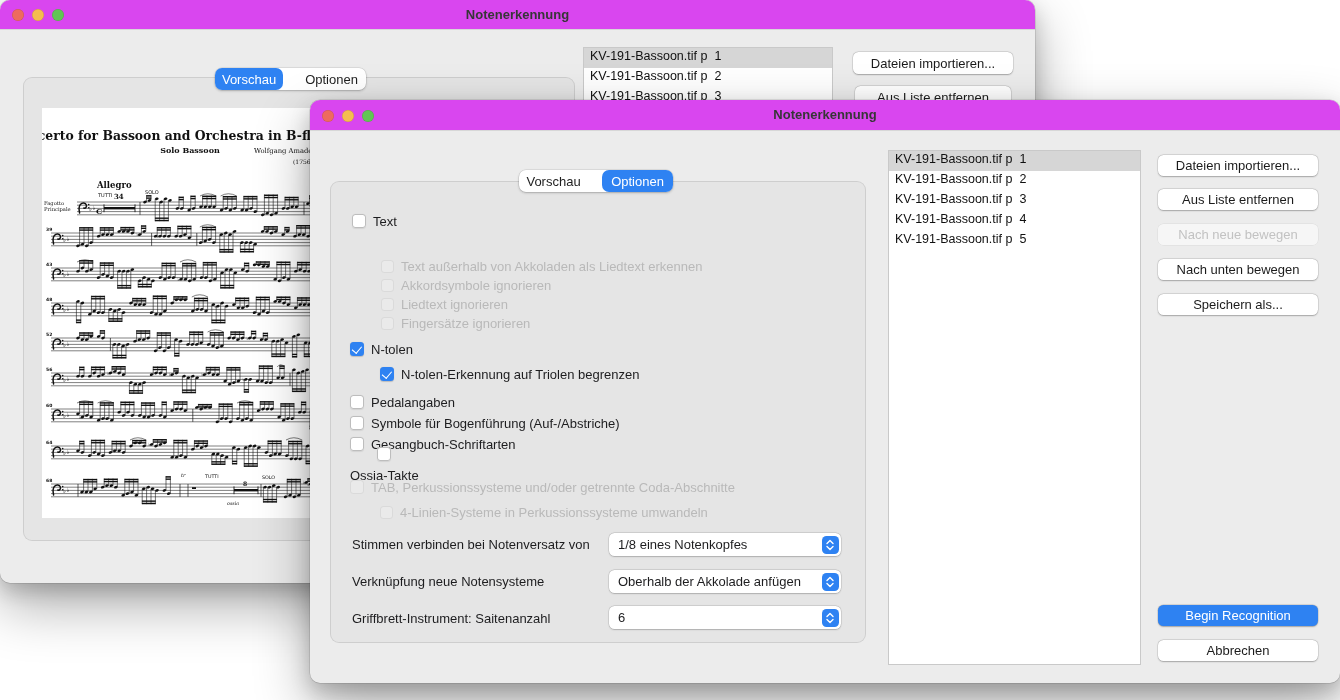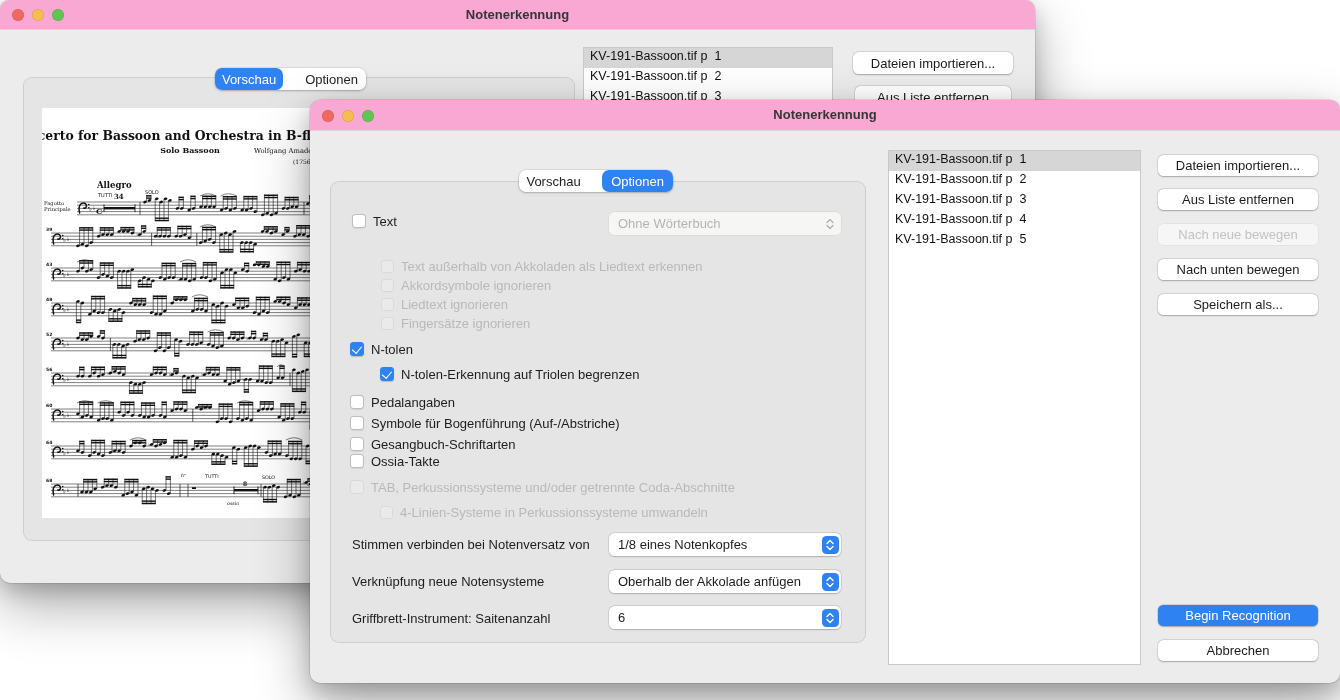--- a/index.html
+++ b/index.html
@@ -1,21 +1,21 @@
 <!DOCTYPE html>
 <html><head>
 <meta charset="utf-8">
 <style>
   *{margin:0;padding:0;box-sizing:border-box}
   html,body{width:1340px;height:700px;background:#ffffff;overflow:hidden;
     font-family:"Liberation Sans","DejaVu Sans",sans-serif;}
   :root{--blue:#2e82f2;--ink:#1d1d1f;}
   .window{position:absolute;border-radius:10px;background:#ececec;
     box-shadow:0 22px 55px rgba(0,0,0,.33),0 8px 20px rgba(0,0,0,.18),0 0 0 .5px rgba(0,0,0,.18);}
-  .titlebar{position:absolute;left:0;right:0;top:0;height:31px;background:#f9a8d4;
+  .titlebar{position:absolute;left:0;right:0;top:0;height:31px;background:#d946ef;
     border-bottom:1px solid #d7d7d7;border-radius:10px 10px 0 0;}
   .titletext{text-align:center;line-height:30px;font-size:13px;font-weight:700;color:#363636;}
   .lights{position:absolute;left:12px;top:10px;display:flex;gap:8px;}
   .light{width:12px;height:12px;border-radius:50%;box-shadow:inset 0 0 0 .5px rgba(0,0,0,.15);}
   .l-red{background:#ee6a5f}.l-yel{background:#f5bd4f}.l-grn{background:#61c554}
   .seg-ctrl{position:absolute;display:flex;background:#fff;border-radius:7px;
     box-shadow:0 0 0 .5px rgba(0,0,0,.12),0 1px 2.5px rgba(0,0,0,.22);gap:14px;}
   .seg{display:flex;align-items:center;justify-content:center;font-size:13px;color:#1e1e1e;height:100%;}
   .seg.sel{background:var(--blue);color:#fff;border-radius:7px;font-weight:400;}
   .panel{position:absolute;background:rgba(0,0,0,.028);border:1px solid rgba(0,0,0,.10);border-radius:9px;}
@@ -1318,29 +1318,20 @@
     </div>
     <div class="titletext">Notenerkennung</div>
   </div>
 
   <div class="panel" style="left:20px;top:81px;width:536px;height:462px;">
 
     <div class="cbrow st-unchecked" style="left:21px;top:32px;">
       <span class="cb"></span>
       <span class="cblabel">Text</span>
     </div>
-    <div class="dd disabled" style="left:278px;top:30px;width:232px;">
-      <span>Ohne Wörterbuch</span>
-      <span class="stepper">
-        <svg width="10" height="12" viewBox="0 0 10 12">
-            <path d="M2 4.4 L5 1.6 L8 4.4" fill="none" stroke="currentColor" stroke-width="1.4" stroke-linecap="round" stroke-linejoin="round"></path>
-            <path d="M2 7.6 L5 10.4 L8 7.6" fill="none" stroke="currentColor" stroke-width="1.4" stroke-linecap="round" stroke-linejoin="round"></path>
-          </svg>
-      </span>
-    </div>
 
     <div class="cbrow st-disabled" style="left:50px;top:77px;">
       <span class="cb" style="width:13px;height:13px;"></span>
       <span class="cblabel">Text außerhalb von Akkoladen als Liedtext erkennen</span>
     </div>
     <div class="cbrow st-disabled" style="left:50px;top:96px;">
       <span class="cb" style="width:13px;height:13px;"></span>
       <span class="cblabel">Akkordsymbole ignorieren</span>
     </div>
     <div class="cbrow st-disabled" style="left:50px;top:115px;">
@@ -1366,21 +1357,21 @@
       <span class="cblabel">Pedalangaben</span>
     </div>
     <div class="cbrow st-unchecked" style="left:19px;top:234px;">
       <span class="cb"></span>
       <span class="cblabel">Symbole für Bogenführung (Auf-/Abstriche)</span>
     </div>
     <div class="cbrow st-unchecked" style="left:19px;top:255px;">
       <span class="cb"></span>
       <span class="cblabel">Gesangbuch-Schriftarten</span>
     </div>
-    <div class="cbrow st-unchecked" style="left:19px;top:272px;">
+    <div class="cbrow st-unchecked" style="left:19px;top:265px;flex-direction:column;">
       <span class="cb"></span>
       <span class="cblabel">Ossia-Takte</span>
     </div>
     <div class="cbrow st-disabled" style="left:19px;top:298px;">
       <span class="cb"></span>
       <span class="cblabel">TAB, Perkussionssysteme und/oder getrennte Coda-Abschnitte</span>
     </div>
     <div class="cbrow st-disabled" style="left:49px;top:323px;">
       <span class="cb" style="width:13px;height:13px;"></span>
       <span class="cblabel">4-Linien-Systeme in Perkussionssysteme umwandeln</span>

